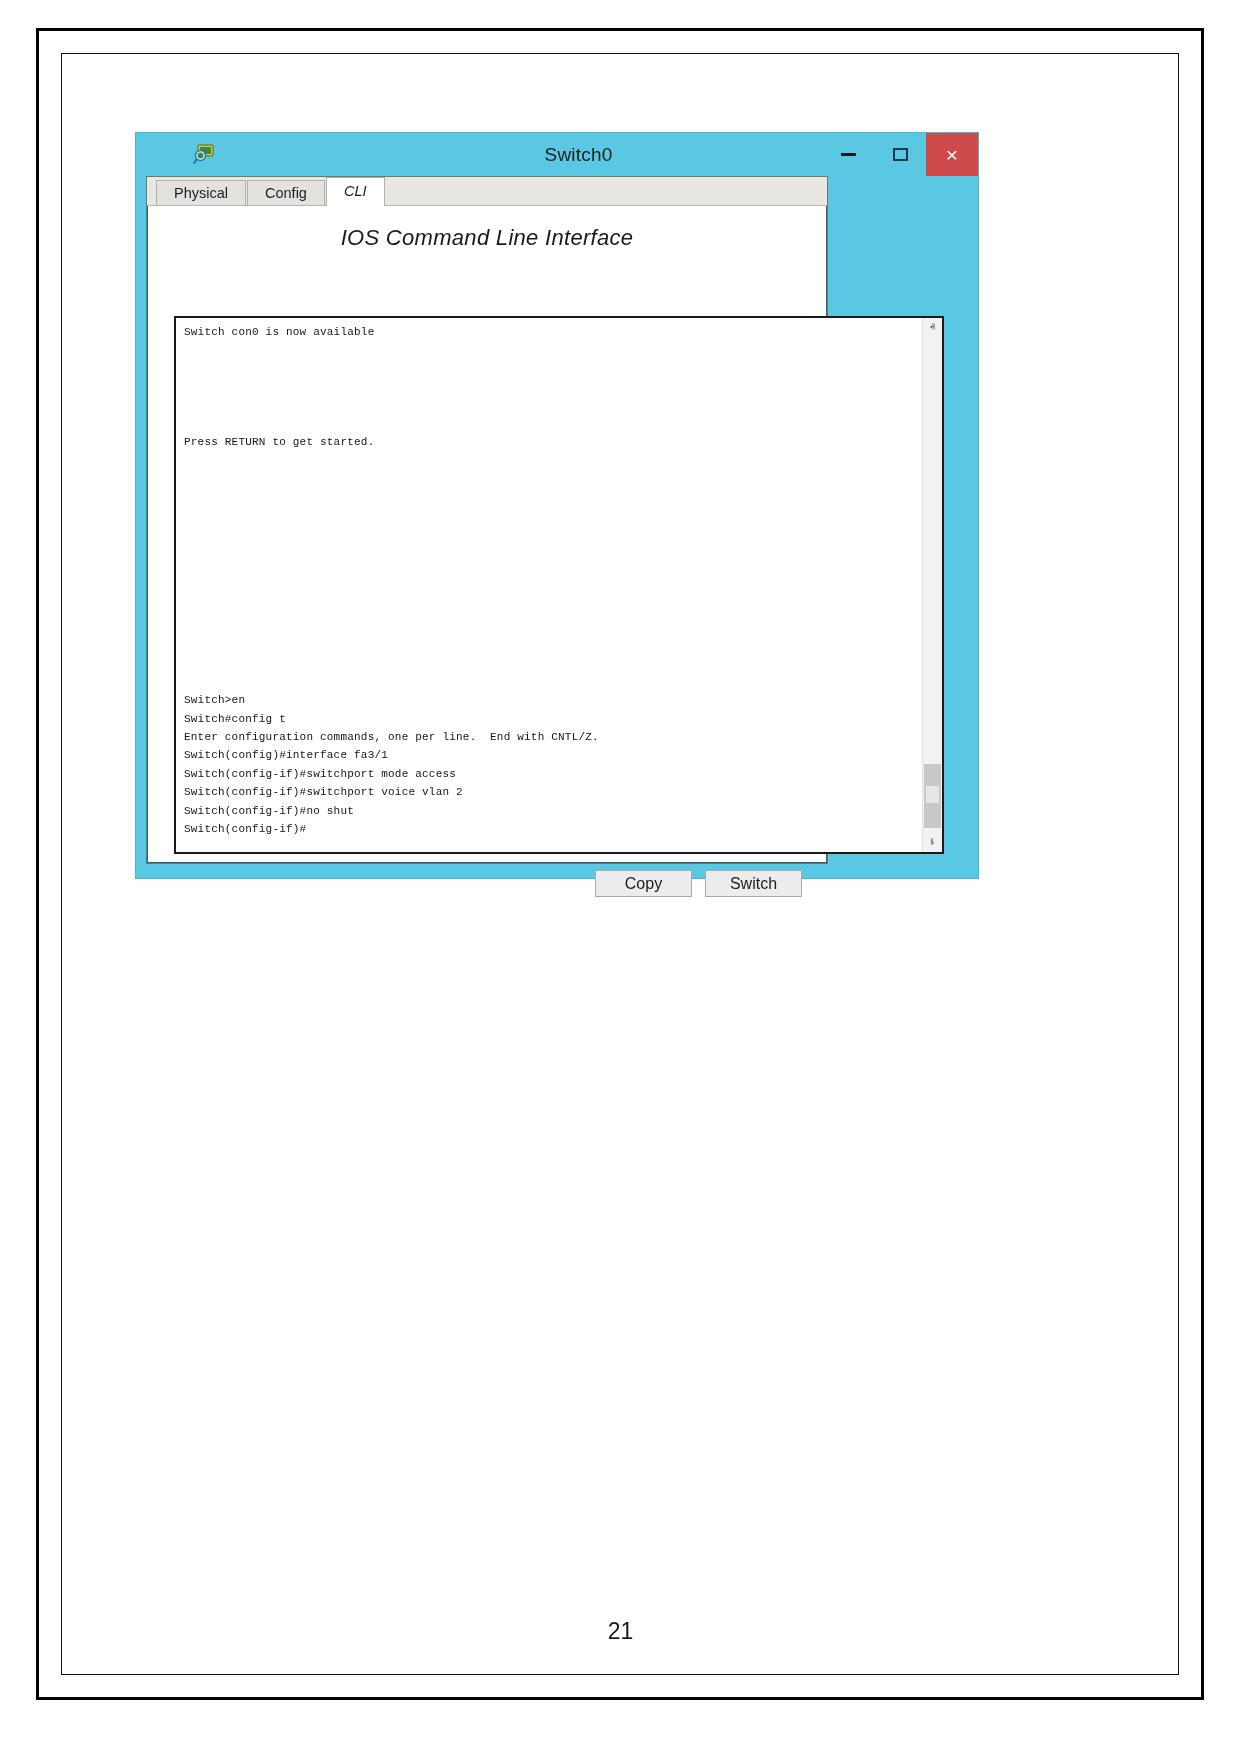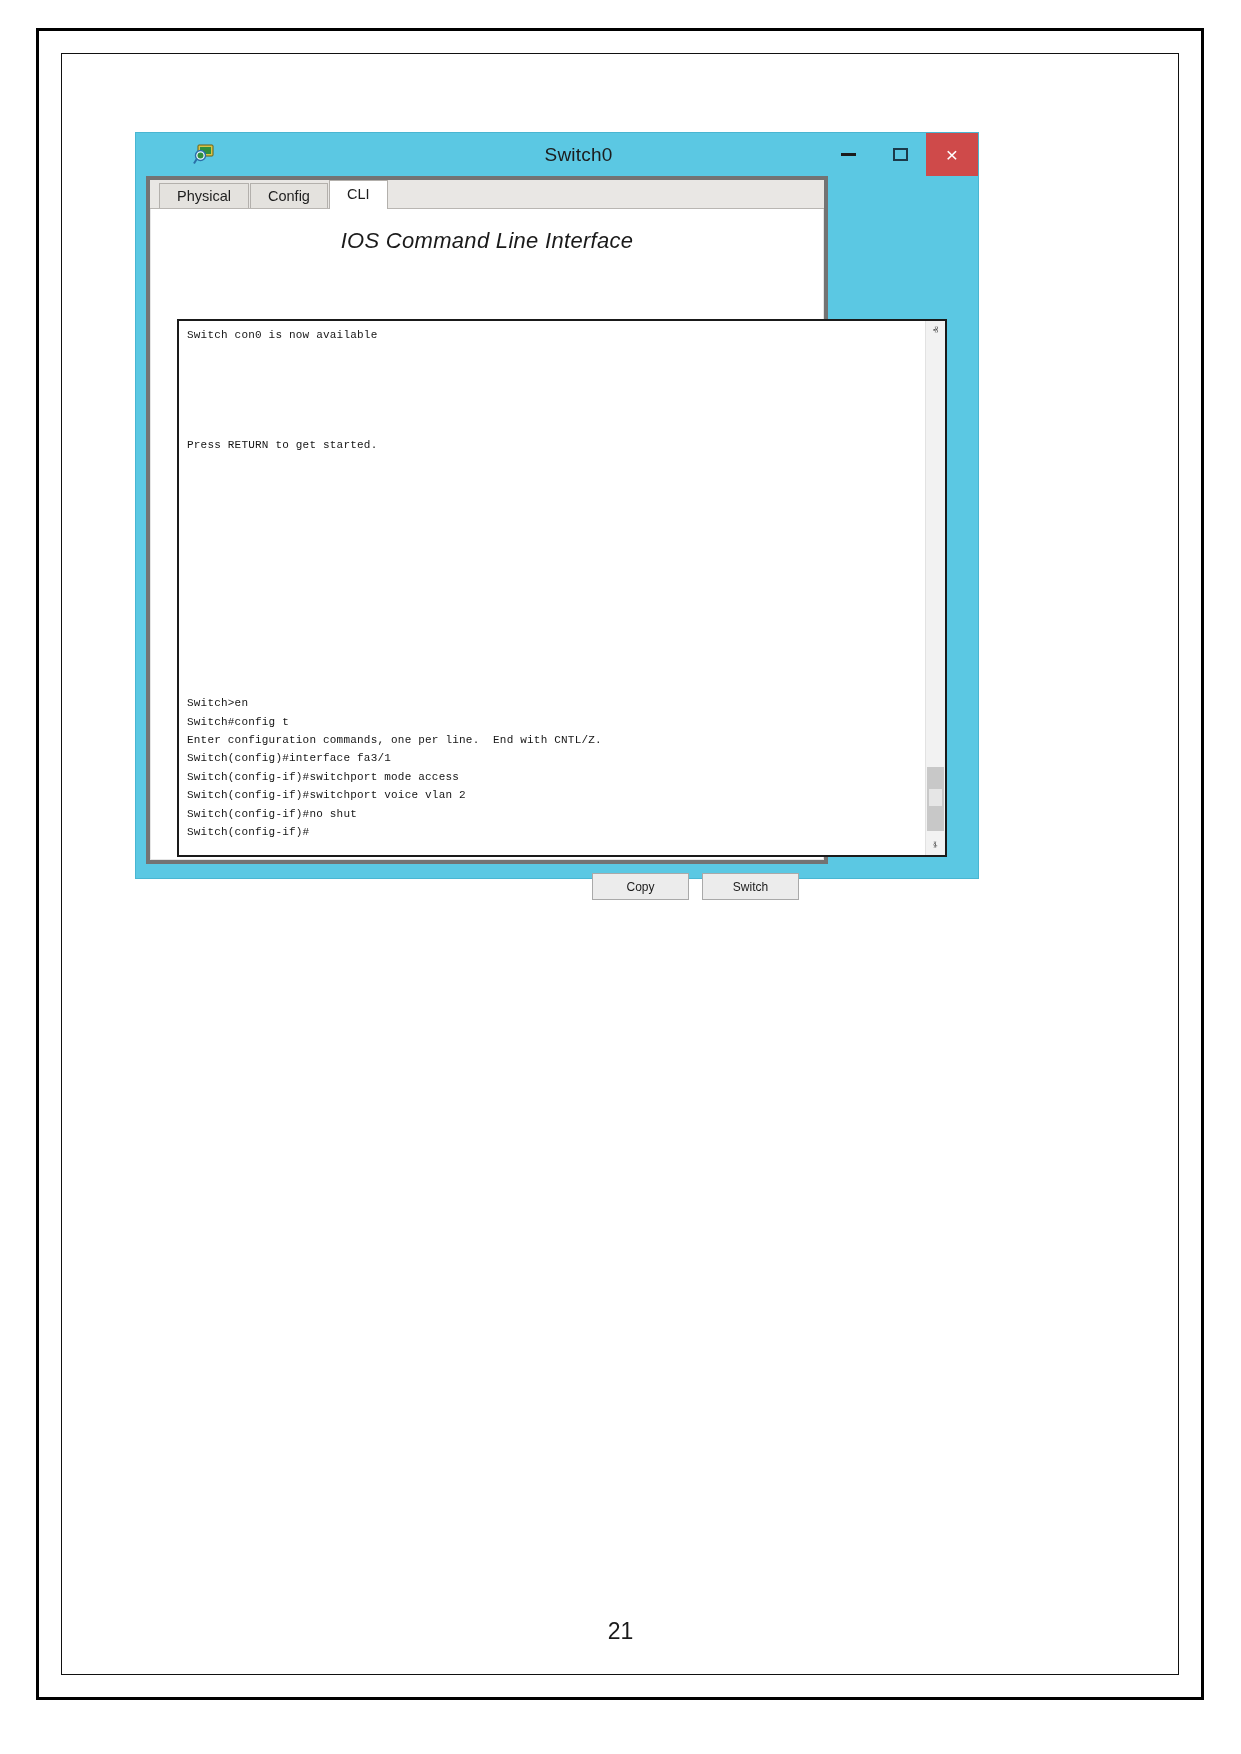--- a/index.html
+++ b/index.html
@@ -113,23 +113,23 @@
     box-sizing: border-box;
   }
 
   
   .window-body {
     position: absolute;
     left: 10px;
     top: 43px;
     width: 682px;
     height: 688px;
-    background: #e5e5e5;
-    box-sizing: border-box;
-    border: 4px solid #737373;
+    background: #0f766e;
+    box-sizing: border-box;
+    border: 1px solid #737373;
   }
 
   
   .tabstrip {
     position: relative;
     height: 28px;
     background: #e9e7e4;
     border-bottom: 1px solid #b9b6b2;
     display: flex;
     align-items: flex-end;
@@ -149,20 +149,21 @@
     font-family: "Liberation Sans", sans-serif;
   }
   .tab.active {
     background: #ffffff;
     height: 29px;
     line-height: 27px;
     border-color: #b3b0ac;
     position: relative;
     z-index: 3;
     margin-bottom: -1px;
+    font-style: italic;
   }
 
   
   .cli-pane {
     position: absolute;
     left: 1px;
     top: 29px;
     right: 1px;
     bottom: 1px;
     background: #ffffff;
@@ -248,21 +249,21 @@
     top: 664px;
     display: flex;
     gap: 13px;
   }
   .gbtn {
     width: 97px;
     height: 27px;
     background: #ececec;
     border: 1px solid #a9a9a9;
     box-sizing: border-box;
-    font-size: 12px;
+    font-size: 16px;
     color: #1b1b1b;
     display: flex;
     align-items: center;
     justify-content: center;
     font-family: "Liberation Sans", sans-serif;
     cursor: pointer;
   }
 
   
   .page-number {

